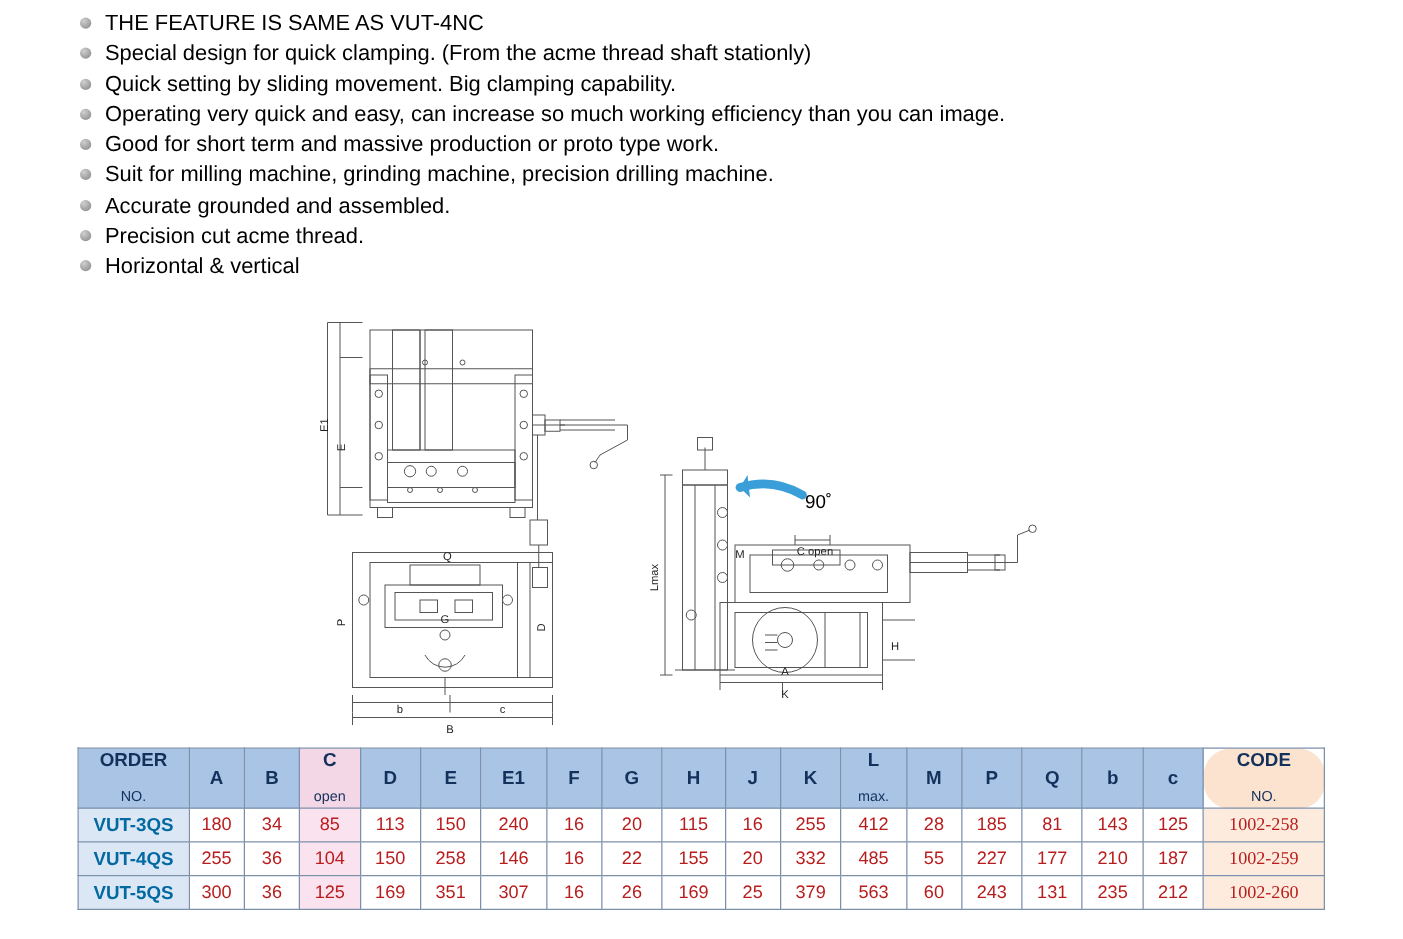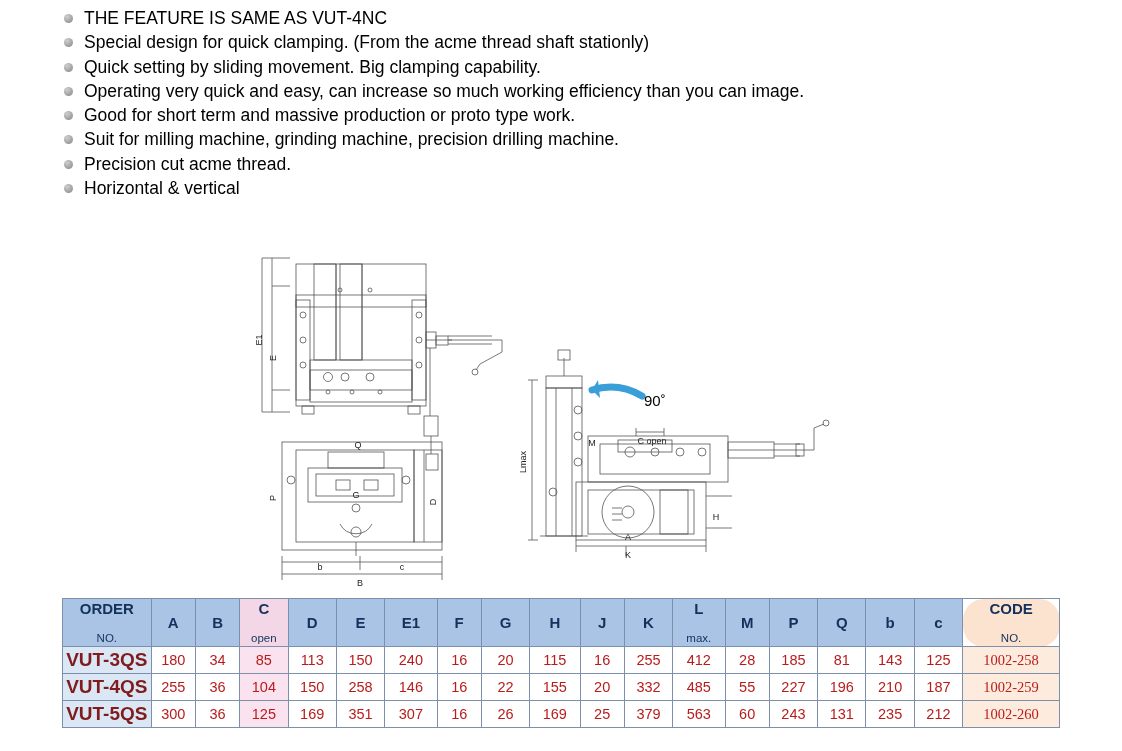--- a/index.html
+++ b/index.html
@@ -89,42 +89,43 @@
     font-size: 11.5px;
     font-weight: normal;
     margin-top: 16px;
   }
   table.spec tbody td {
     background: #ffffff;
     color: #b91c1c;
   }
   table.spec tbody td.order {
     background: #dbe7f5;
-    color: #7f1d1d;
+    color: #0369a1;
     font-weight: bold;
-    font-size: 19px;
+    font-size: 15px;
   }
   table.spec tbody td.c-open {
     background: #fbe2ef;
   }
   table.spec tbody td.code {
     background: #fdecdd;
     font-family: Liberation Serif, serif;
   }
 </style>
 </head>
 <body>
 
 <ul class="features" id="feature-list">
     <li><span class="bullet"></span><span>THE FEATURE IS SAME AS VUT-4NC</span></li>
     <li><span class="bullet"></span><span>Special design for quick clamping. (From the acme thread shaft stationly)</span></li>
     <li><span class="bullet"></span><span>Quick setting by sliding movement. Big clamping capability.</span></li>
     <li><span class="bullet"></span><span>Operating very quick and easy, can increase so much working efficiency than you can image.</span></li>
     <li><span class="bullet"></span><span>Good for short term and massive production or proto type work.</span></li>
     <li><span class="bullet"></span><span>Suit for milling machine, grinding machine, precision drilling machine.</span></li>
+    <li><span class="bullet"></span><span>Accurate grounded and assembled.</span></li>
     <li><span class="bullet"></span><span>Precision cut acme thread.</span></li>
     <li><span class="bullet"></span><span>Horizontal &amp; vertical</span></li>
   </ul>
 
 <div class="drawing">
 <svg width="640" height="350" viewBox="0 0 640 350" xmlns="http://www.w3.org/2000/svg">
   <g stroke="#555" fill="none" stroke-width="0.8">
 
     <line x1="22" y1="18" x2="22" y2="172"></line>
     <line x1="32" y1="18" x2="32" y2="172"></line>
@@ -352,21 +353,21 @@
           <td>258</td>
           <td>146</td>
           <td>16</td>
           <td>22</td>
           <td>155</td>
           <td>20</td>
           <td>332</td>
           <td>485</td>
           <td>55</td>
           <td>227</td>
-          <td>196</td>
+          <td>177</td>
           <td>210</td>
           <td>187</td>
           <td class="code">1002-259</td>
         </tr>
         <tr>
           <td class="order">VUT-5QS</td>
           <td>300</td>
           <td>36</td>
           <td class="c-open">125</td>
           <td>169</td>

